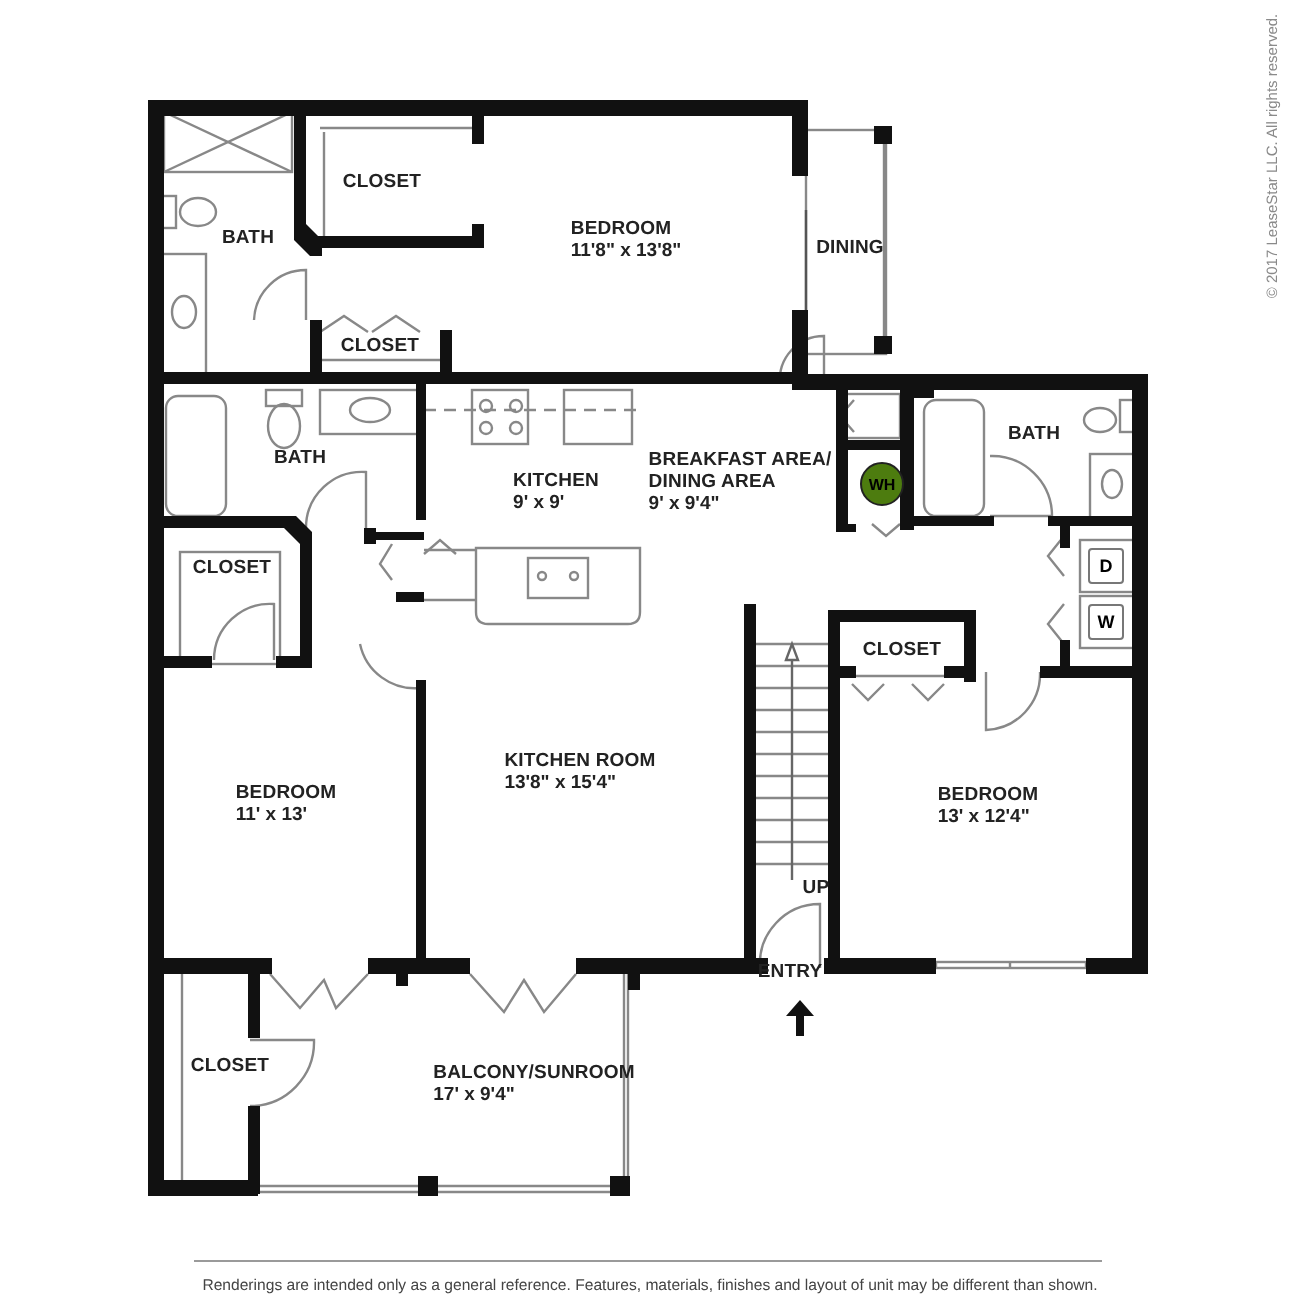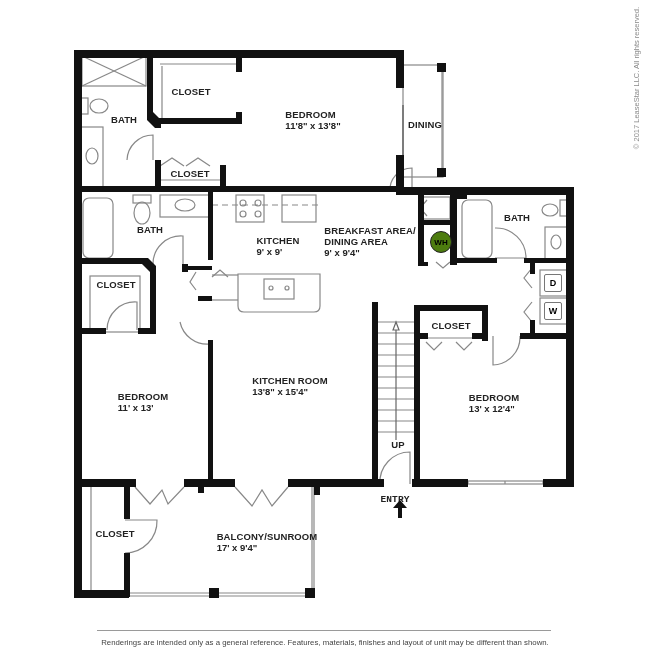--- a/index.html
+++ b/index.html
@@ -260,24 +260,24 @@
   <span class="name">CLOSET</span>
 </div>
 <div class="lbl" style="left:224px; top:543px;margin-left:43px;">
   <span class="name">BALCONY/SUNROOM</span>
   <span class="dim">17' x 9'4"</span>
 </div>
 
 <div class="circle-lbl" style="left:441px; top:242px;">WH</div>
 <div class="box-lbl" style="left:553px; top:283px;">D</div>
 <div class="box-lbl" style="left:553px; top:311px;">W</div>
-<div class="lbl" style="left:398px; top:445px;">
+<div class="lbl" style="left:408px; top:445px;">
   <span class="name">UP</span>
 </div>
-<div class="lbl" style="left:395px; top:500px;font-family:Liberation Mono, monospace;">
+<div class="lbl" style="left:395px; top:487px;">
   <span class="name">ENTRY</span>
 </div>
 <svg class="arrow" viewBox="0 0 14 18" xmlns="http://www.w3.org/2000/svg">
   <polygon points="7,0 14,8 9,8 9,18 5,18 5,8 0,8" fill="#111"></polygon>
 </svg>
 
 <div id="disclaimer-rule"></div>
 <div id="disclaimer">Renderings are intended only as a general reference. Features, materials, finishes and layout of unit may be different than shown.</div>
 <div id="copyright">© 2017 LeaseStar LLC. All rights reserved.</div>
 

